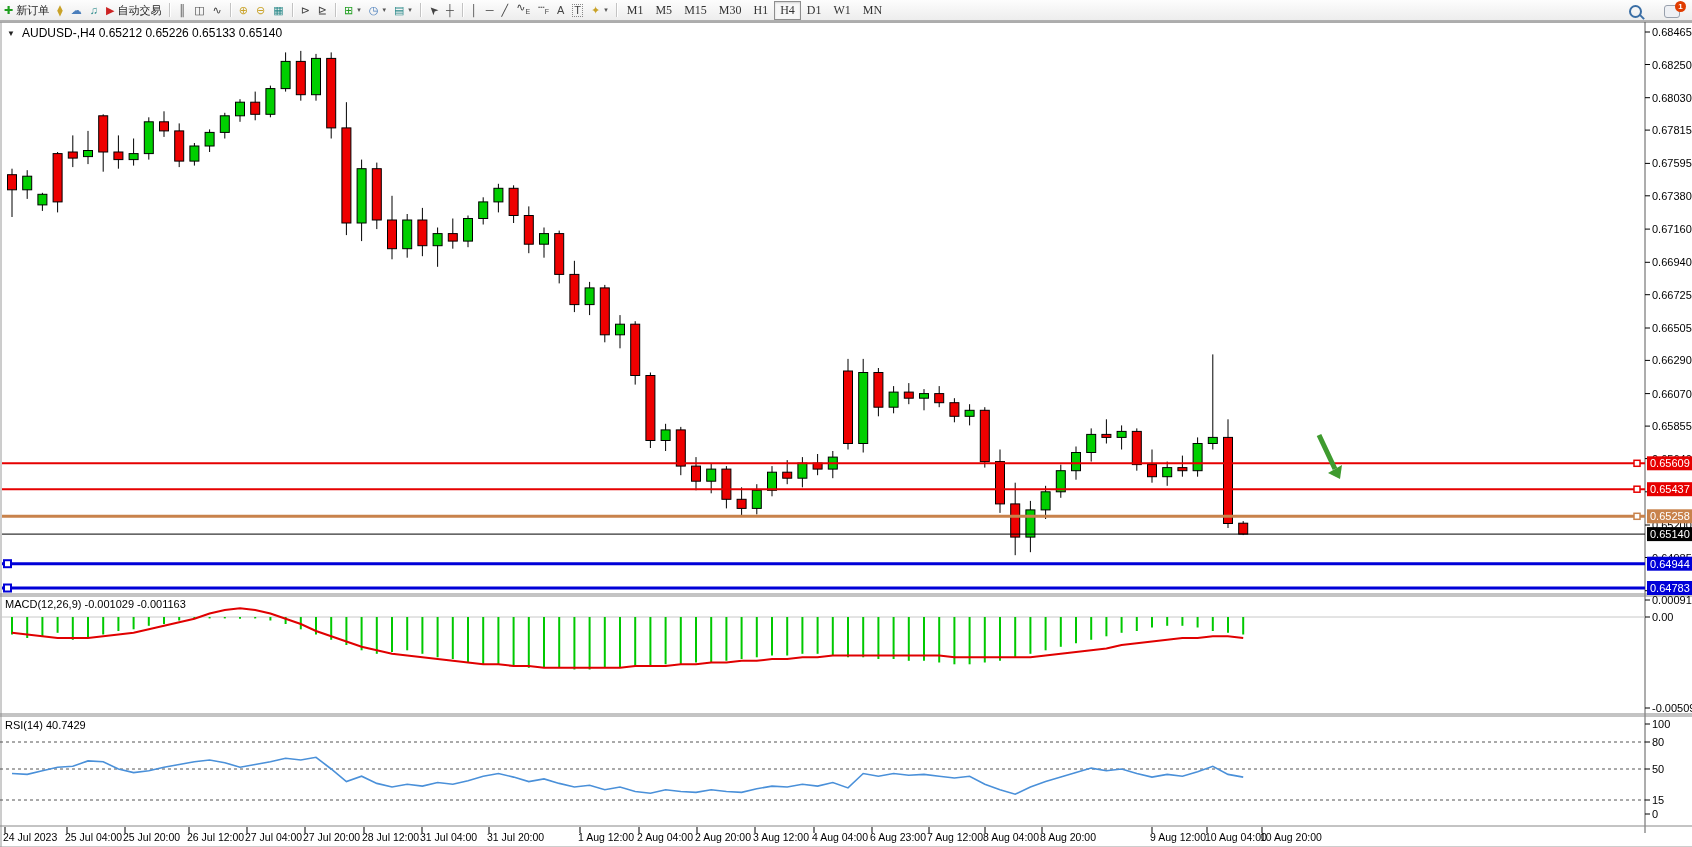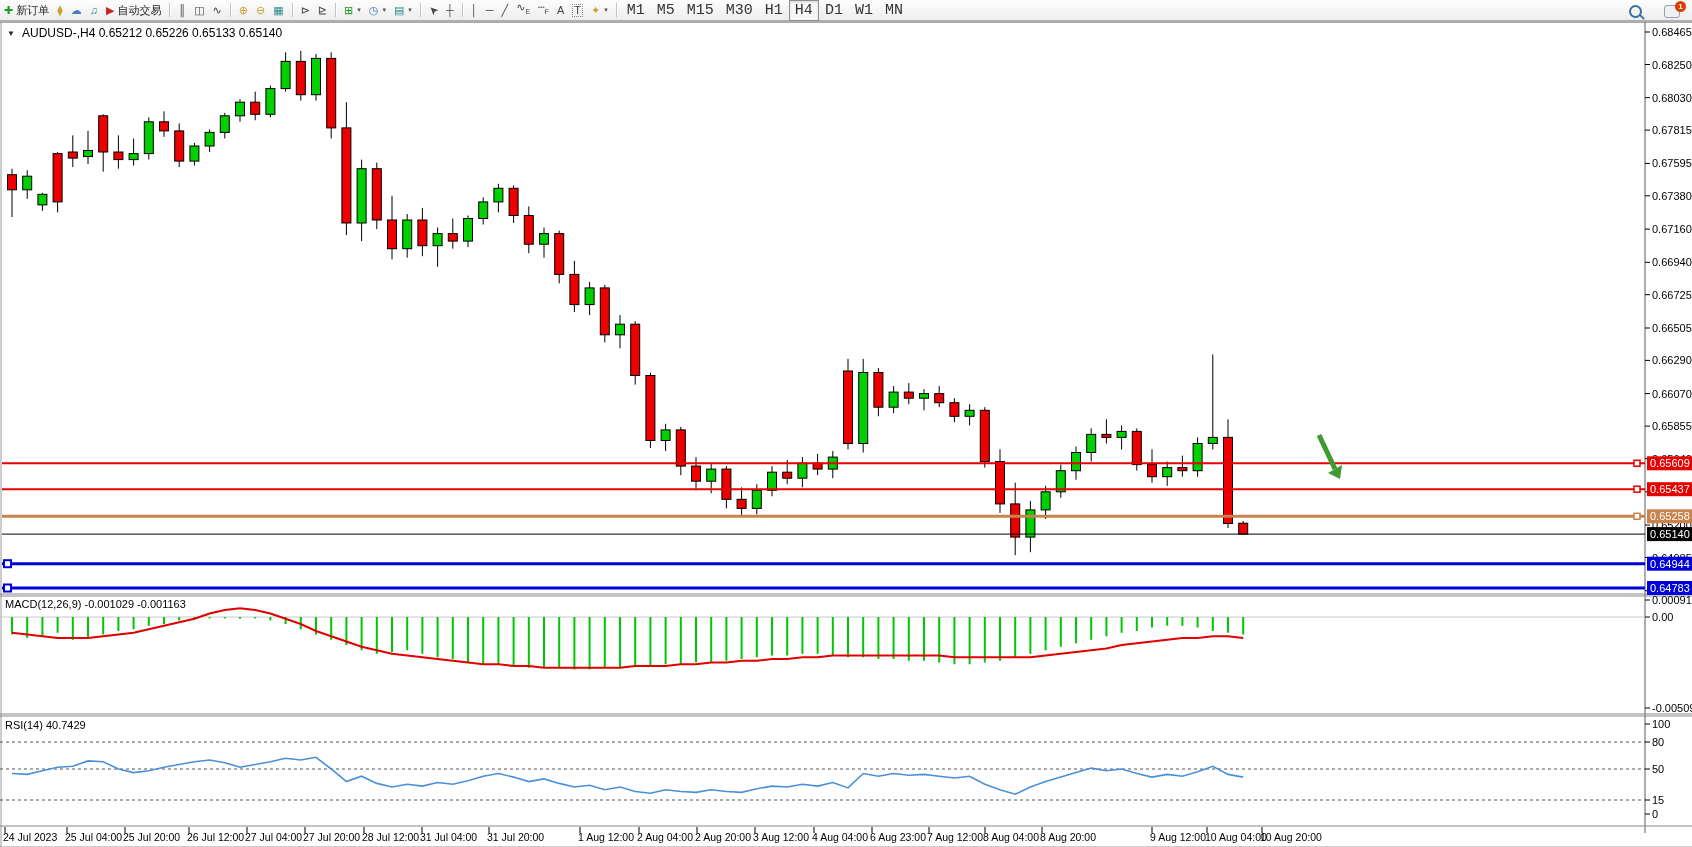--- a/index.html
+++ b/index.html
@@ -11,22 +11,22 @@
   .tgroup{display:flex;align-items:center;height:100%;}
   .sep{width:1px;height:14px;background:#c3c3c3;margin:0 4px 0 4px;box-shadow:1px 0 0 #fff;}
   .tbtn{display:flex;align-items:center;gap:3px;border:1px solid transparent;background:transparent;
     padding:0 3px;height:18px;font-family:"Liberation Sans",sans-serif;font-size:11px;color:#222;cursor:default;}
   .tbtn .ic{font-size:11px;line-height:11px;display:inline-block;}
   .ic.green{color:#1e9e1e;} .ic.gold{color:#c9a227;} .ic.blue{color:#4a7ebb;}
   .ic.red{color:#cc2222;} .ic.teal{color:#2b8a8a;} .ic.dark{color:#444;}
   .ic.rot{transform:rotate(-135deg);display:inline-block;}
   .ic .sub{font-size:7px;vertical-align:sub;color:#444;}
   .caret{font-size:7px;color:#555;margin-left:1px;}
-  .tf{padding:1px 5px;font-size:15px;color:#333;border:1px solid transparent;background:transparent;
-      font-family:Liberation Mono, monospace;}
+  .tf{padding:1px 5px;font-size:12px;color:#333;border:1px solid transparent;background:transparent;
+      font-family:Liberation Serif, serif;}
   .tf.active{border:1px solid #8e8e8e;background:#f7f7f7;box-shadow:inset 0 1px 2px rgba(0,0,0,.15);text-align:center;}
   .right-tools{position:absolute;right:8px;top:2px;display:flex;align-items:center;gap:14px;}
   .mag{width:9px;height:9px;border:2px solid #3a6ea5;border-radius:50%;position:relative;display:inline-block;}
   .mag::after{content:'';position:absolute;width:6px;height:2px;background:#3a6ea5;
     transform:rotate(45deg);right:-5px;bottom:-2px;}
   .bubble{width:14px;height:11px;background:#eef0f4;border:1px solid #98a0ac;border-radius:3px;position:relative;display:inline-block;}
   .bubble .badge{position:absolute;top:-5px;right:-7px;background:#e03c00;color:#fff;border-radius:50%;
     font-size:8px;width:11px;height:11px;line-height:11px;text-align:center;font-weight:bold;}
   
   .chart-wrap{position:relative;width:1692px;height:827px;background:#fff;}

